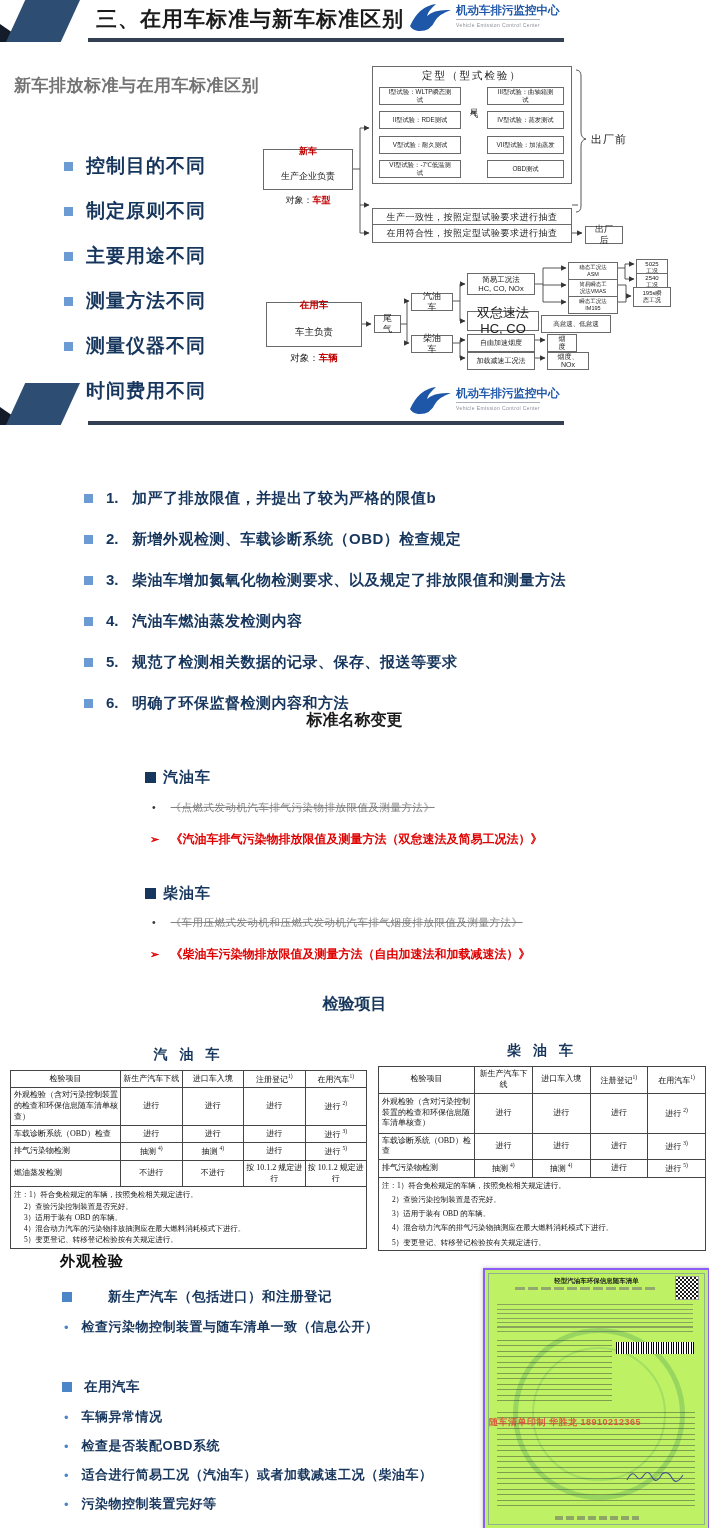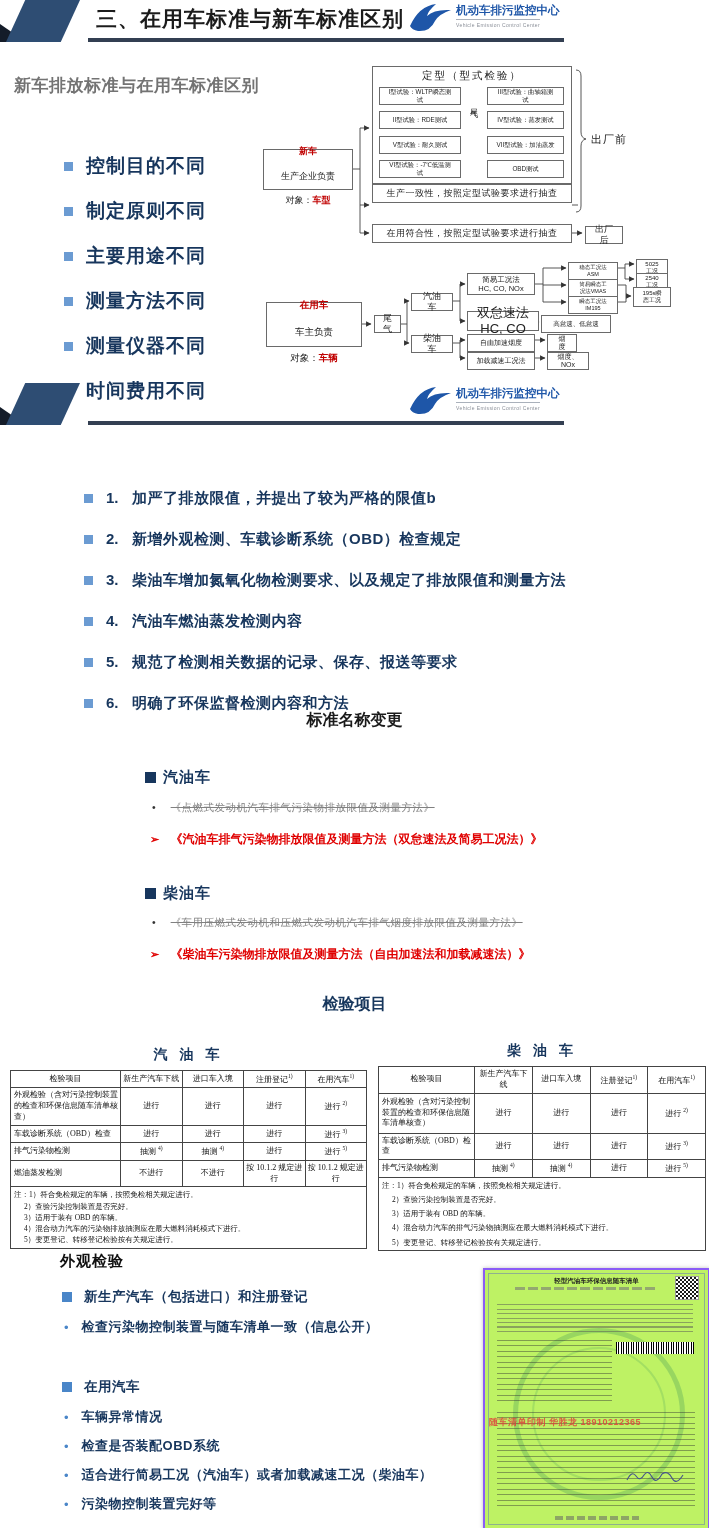--- a/index.html
+++ b/index.html
@@ -201,21 +201,21 @@
   <div class="flabel" style="left:591px;top:132px;">出厂前</div>
 
   <div class="fbox" style="left:263px;top:149px;width:90px;height:41px;font-size:9px;line-height:1.35;">
     <div>
       <span class="red">新车</span><br>
       <span>生产企业负责</span><br>
       <span>对象：</span><span class="red">车型</span>
     </div>
   </div>
 
-  <div class="fbox" style="left:372px;top:184px;width:200px;height:19px;font-size:9px;letter-spacing:.5px;">生产一致性，按照定型试验要求进行抽查</div>
+  <div class="fbox" style="left:372px;top:208px;width:200px;height:19px;font-size:9px;letter-spacing:.5px;">生产一致性，按照定型试验要求进行抽查</div>
   <div class="fbox" style="left:372px;top:224px;width:200px;height:19px;font-size:9px;letter-spacing:.5px;">在用符合性，按照定型试验要求进行抽查</div>
   <div class="fbox" style="left:585px;top:226px;width:38px;height:15px;font-size:9px;">出厂后</div>
 
   <div class="fbox" style="left:266px;top:302px;width:96px;height:45px;font-size:9.5px;line-height:1.4;">
     <div>
       <span class="red">在用车</span><br>
       <span>车主负责</span><br>
       <span>对象：</span><span class="red">车辆</span>
     </div>
   </div>
@@ -417,21 +417,21 @@
         <div style="margin-bottom:3px;">3）适用于装有 OBD 的车辆。</div>
         <div style="margin-bottom:3px;">4）混合动力汽车的排气污染物抽测应在最大燃料消耗模式下进行。</div>
         <div>5）变更登记、转移登记检验按有关规定进行。</div>
       </td>
     </tr>
   </tbody>
     </table>
 
   <div class="ap-title">外观检验</div>
 
-  <div class="ap-head" style="left:62px;top:1288px;">
+  <div class="ap-head" style="left:62px;top:1288px;gap:24px;">
     <span class="sq"></span>
     <span class="ht">新生产汽车（包括进口）和注册登记</span>
   </div>
   <div class="ap-item" style="left:64px;top:1318px;">
     <span class="dot">•</span>
     <span class="it">检查污染物控制装置与随车清单一致（信息公开）</span>
   </div>
 
   <div class="ap-head" style="left:62px;top:1378px;">
     <span class="sq"></span>

